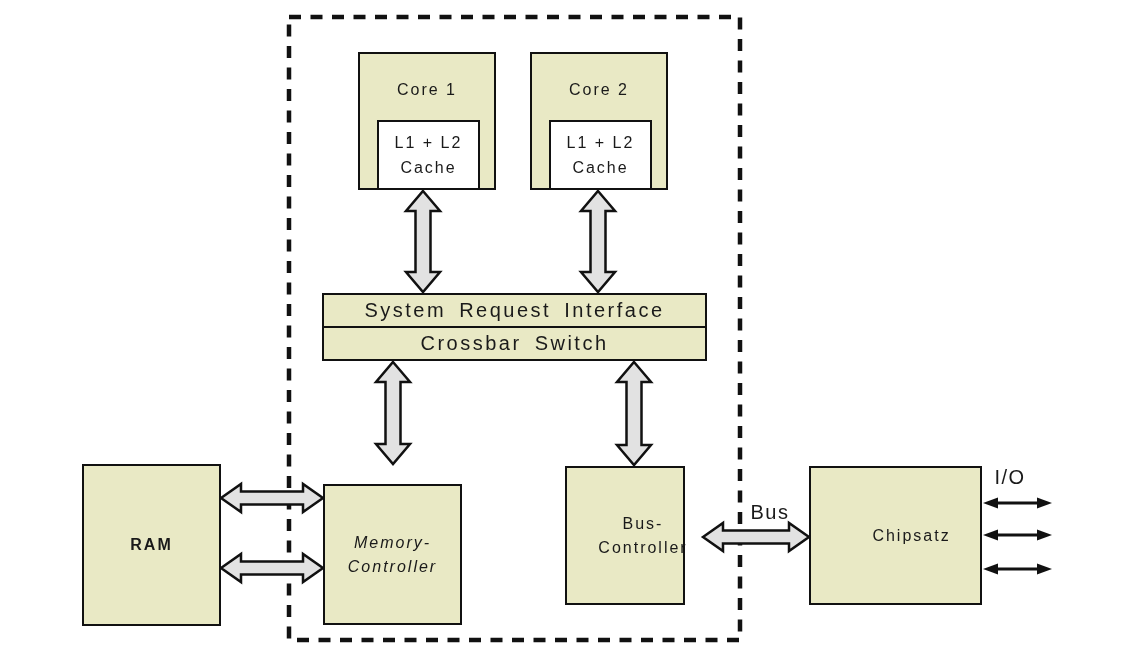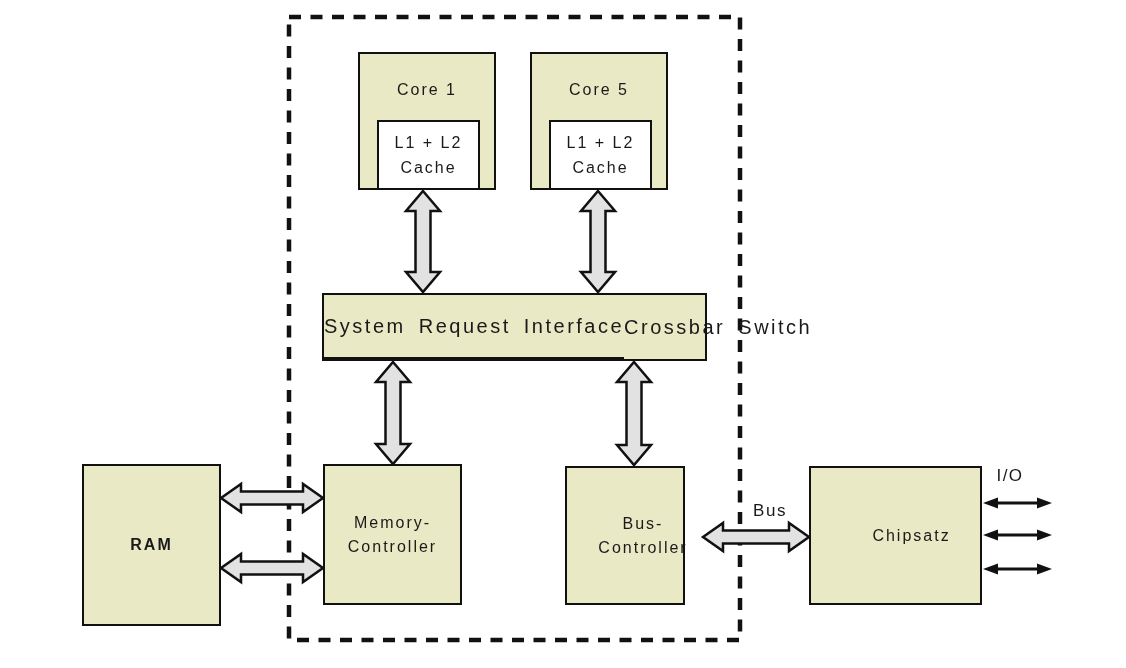--- a/index.html
+++ b/index.html
@@ -48,39 +48,39 @@
     line-height: 25px;
   }
   #sri-crossbar {
     position: absolute;
     left: 322px; top: 293px;
     width: 385px; height: 68px;
     box-sizing: border-box;
     border: 2.5px solid #111111;
     background: #e9e9c5;
     display: flex;
-    flex-direction: row;
+    flex-direction: column;
   }
   #sri-crossbar .band {
     flex: 1;
     display: flex;
     align-items: center;
     justify-content: center;
     font-size: 20px;
     letter-spacing: 2.5px;
     word-spacing: 5px;
     white-space: nowrap;
     color: #1a1a1a;
   }
   #sri-crossbar .band.first {
     border-bottom: 2.5px solid #111111;
   }
   .float-label {
     position: absolute;
-    font-size: 17px;
+    font-size: 20px;
     letter-spacing: 1.5px;
     color: #1a1a1a;
     text-align: center;
     white-space: nowrap;
   }
 </style>
 </head>
 <body>
 
 <div id="canvas">
@@ -118,21 +118,21 @@
       <polygon points="983,569 998,563.5 998,574.5" fill="#111111"></polygon>
       <polygon points="1052,569 1037,563.5 1037,574.5" fill="#111111"></polygon>
     </g>
   </svg>
 
   <div class="block" id="core1" style="left:358px; top:52px; width:138px; height:138px;">
     <span class="line">Core 1</span>
   </div>
 
   <div class="block" id="core2" style="left:530px; top:52px; width:138px; height:138px;">
-    <span class="line">Core 5</span>
+    <span class="line">Core 2</span>
   </div>
 
   <div class="block cache" style="left:377px; top:120px; width:103px; height:70px;">
     <span class="line">L1 + L2</span>
     <span class="line">Cache</span>
   </div>
 
   <div class="block cache" style="left:549px; top:120px; width:103px; height:70px;">
     <span class="line">L1 + L2</span>
     <span class="line">Cache</span>
@@ -144,21 +144,21 @@
     </div>
     <div class="band">
       <span>Crossbar Switch</span>
     </div>
   </div>
 
   <div class="block" style="left:82px; top:464px; width:139px; height:162px;font-weight:bold;">
     <span class="line">RAM</span>
   </div>
 
-  <div class="block" style="left:323px; top:464px; width:139px; height:141px;">
+  <div class="block" style="left:323px; top:484px; width:139px; height:141px;font-style:italic;">
     <span class="line">Memory-</span>
     <span class="line">Controller</span>
   </div>
 
   <div class="block" style="left:565px; top:466px; width:120px; height:139px;padding-left:36px;">
     <span class="line">Bus-</span>
     <span class="line">Controller</span>
   </div>
 
   <div class="block" style="left:809px; top:466px; width:173px; height:139px;padding-left:32px;">

